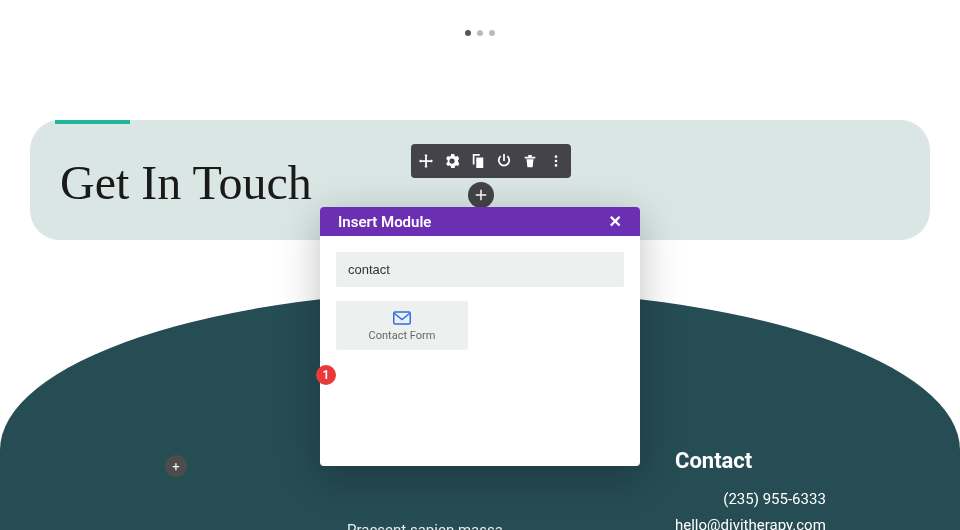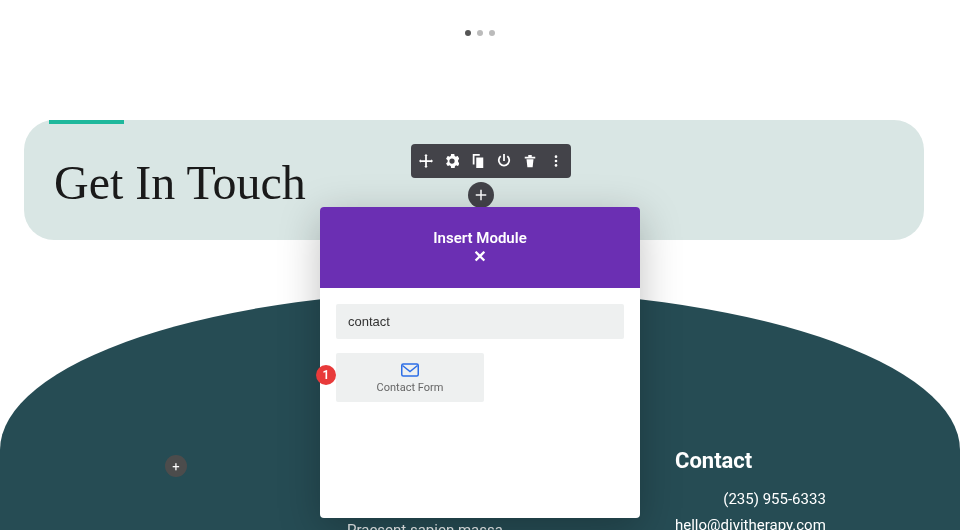--- a/index.html
+++ b/index.html
@@ -20,21 +20,21 @@
     gap: 6px;
   }
   .dot {
     width: 6px; height: 6px; border-radius: 50%;
     background: #bbb;
   }
   .dot.active { background: #555; }
   .hero-card {
     position: absolute;
     top: 120px;
-    left: 24px;
+    left: 30px;
     width: 900px;
     height: 120px;
     background: #d9e6e4;
     border-radius: 30px;
     padding: 35px 30px;
   }
   .hero-card-accent {
     position: absolute;
     top: 0; left: 25px;
     width: 75px; height: 4px;
@@ -112,24 +112,23 @@
     box-shadow: 0 10px 40px rgba(0,0,0,0.25);
     z-index: 10;
     overflow: hidden;
   }
   .modal-header {
     background: #6b2fb3;
     color: #fff;
     display: flex;
     align-items: center;
     justify-content: space-between;
-    padding: 22px 18px;
+    padding: 5px 18px;
     font-size: 15px;
     font-weight: 600;
-    flex-direction: column;
   }
   .modal-close {
     cursor: pointer;
     font-size: 16px;
     display: inline-flex;
   }
   .modal-tabs {
     background: #6b2fb3;
     display: flex;
   }
@@ -155,21 +154,21 @@
     font-size: 13px;
     color: #333;
     border-radius: 2px;
     outline: none;
   }
   .module-grid {
     margin-top: 14px;
     display: flex;
   }
   .module-item {
-    width: 148px;
+    width: 132px;
     background: #eef0f0;
     border-radius: 2px;
     padding: 10px 4px 8px;
     text-align: center;
     cursor: pointer;
     position: relative;
   }
   .module-icon {
     display: flex;
     justify-content: center;

